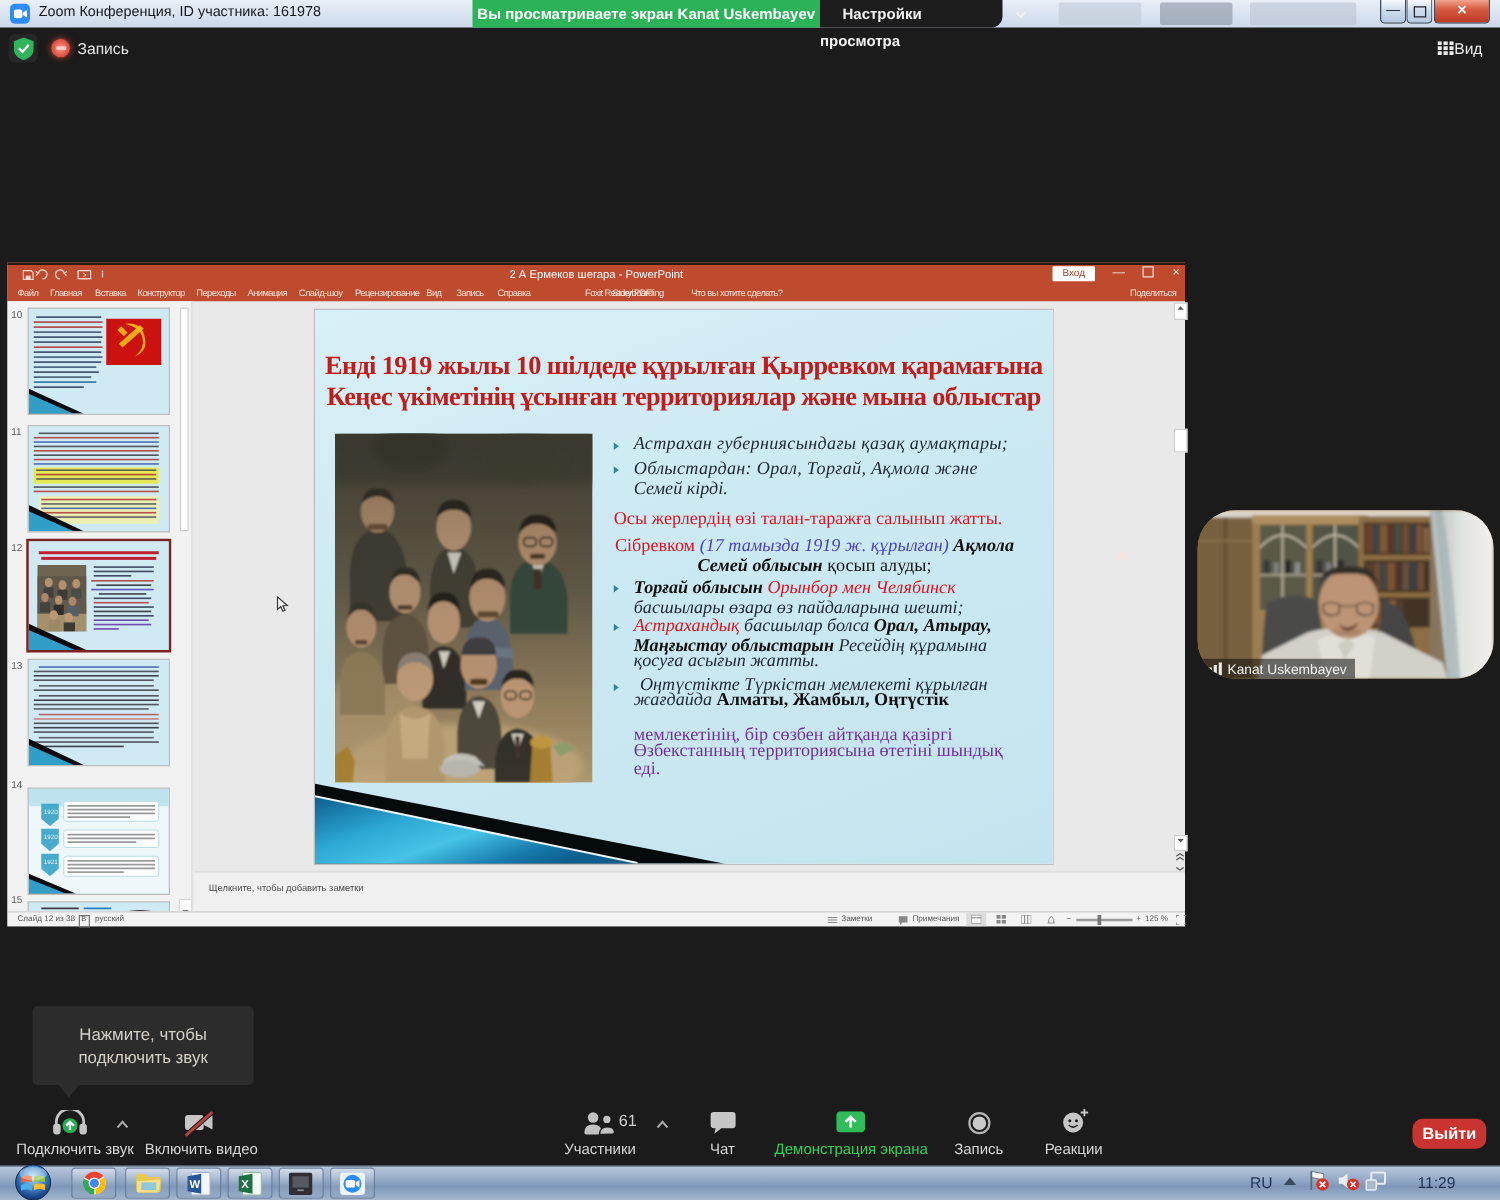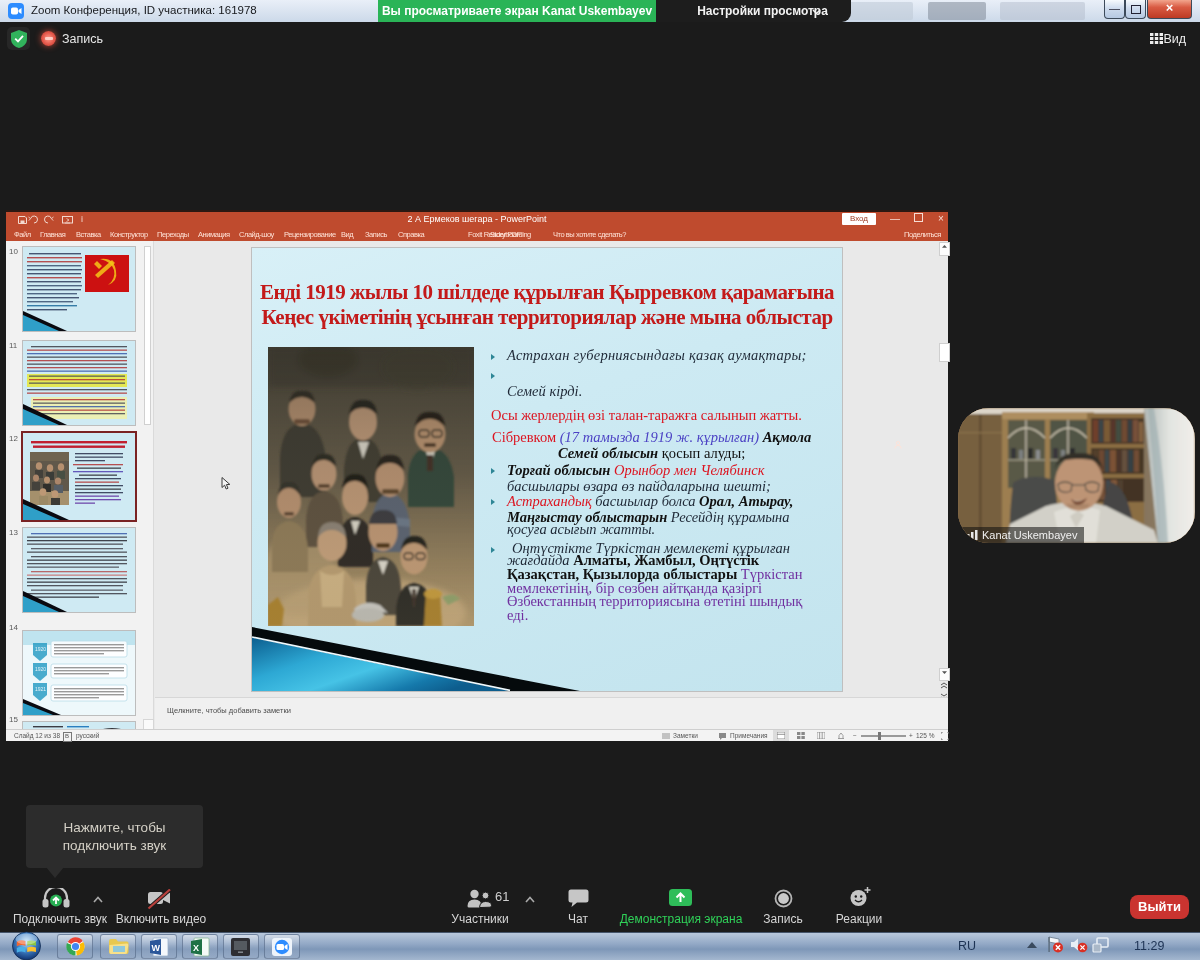--- a/index.html
+++ b/index.html
@@ -1,20 +1,20 @@
 <!DOCTYPE html>
 <html><head><meta charset="utf-8"><style>
 html,body{margin:0;padding:0;}
 body{width:1200px;height:960px;background:#1b1b1b;font-family:"Liberation Sans",sans-serif;position:relative;overflow:hidden;}
 .abs{position:absolute;}
 
 #tbar{left:0;top:0;width:1200px;height:22px;background:linear-gradient(#e9eff8,#ccd9e9);}
 #zicon{left:8px;top:3px;width:16px;height:16px;border-radius:4px;background:#2d8cff;}
 #greenb{left:378px;top:0;width:278px;height:22px;background:#2ab457;color:#fff;font-weight:bold;font-size:12px;text-align:center;line-height:22px;}
-#viewopt{left:656px;top:0;width:195px;height:22px;background:#1d1d1d;border-radius:0 0 9px 0;color:#f2f2f2;font-weight:bold;font-size:12px;text-align:center;text-indent:18px;line-height:22px;}
+#viewopt{left:656px;top:0;width:146px;height:22px;background:#1d1d1d;border-radius:0 0 9px 0;color:#f2f2f2;font-weight:bold;font-size:12px;text-align:left;text-indent:18px;line-height:22px;}
 .ghost1{left:847px;top:2px;width:66px;height:18px;background:rgba(190,200,214,.55);border-radius:2px;}
 .ghost2{left:928px;top:2px;width:58px;height:18px;background:rgba(120,130,144,.5);border-radius:2px;}
 .ghost3{left:1000px;top:2px;width:85px;height:18px;background:rgba(175,185,200,.45);border-radius:2px;}
 .wbtn{top:0;height:19px;border:1px solid #3c4a5a;border-top:none;border-radius:0 0 4px 4px;box-sizing:border-box;text-align:center;color:#223;font-size:11px;line-height:17px;}
 #wmin{left:1104px;width:21px;background:linear-gradient(#f6fafd,#cfdcee 45%,#b6c9e2);}
 #wmax{left:1125px;width:21px;background:linear-gradient(#f6fafd,#cfdcee 45%,#b6c9e2);}
 #wclose{left:1147px;width:45px;background:linear-gradient(#f2a58d,#d95b43 40%,#bd3a24);color:#fff;font-weight:bold;font-size:13px;line-height:16px;}
 
 #shieldbg{left:7px;top:27px;width:23px;height:23px;background:#272727;border-radius:5px;}
 #recdot{left:41px;top:31px;width:15px;height:15px;border-radius:50%;background:radial-gradient(circle,#ff9a8a 0%,#e4574a 55%,#b23327 100%);box-shadow:0 0 6px rgba(230,80,60,.8);}
@@ -450,35 +450,35 @@
         <path d="M158 246 Q166 238 172 246 L174 279 L156 279 Z" fill="#a9812e"></path>
         <ellipse cx="165" cy="247" rx="9" ry="5" fill="#c39a3c"></ellipse>
         <path d="M174 250 Q186 244 192 252 L180 258 Z" fill="#8ea06c"></path>
         <path d="M0 258 L10 250 L16 262 L14 279 L0 279 Z" fill="#a9812e"></path>
       </g>
       <rect width="206" height="279" fill="url(#pshade)"></rect>
     </svg>
     <span class="bul" style="left:239px;top:106px;"></span>
       <span class="sl it" style="left:255px;top:98.5px;letter-spacing:0.25px;">Астрахан губерниясындағы қазақ аумақтары;</span>
     <span class="bul" style="left:239px;top:125px;"></span>
+      <span class="sl it" style="left:255px;top:119px;letter-spacing:0.25px;">Облыстардан: Орал, Торғай, Ақмола және</span>
     <span class="sl it" style="left:255px;top:135px;">Семей кірді.</span>
     <span class="sl red" style="left:239px;top:142.5px;margin-top:16px;">Осы жерлердің өзі талан-таражға салынып жатты.</span>
     <span class="sl" style="left:240px;top:181px;"><span class="red">Сібревком</span> <span class="blu it">(17 тамызда 1919 ж. құрылған)</span> <span class="bd it blk">Ақмола</span></span>
     <span class="sl" style="left:306px;top:196.5px;"><span class="bd it blk">Семей облысын</span> <span class="blk">қосып алуды;</span></span>
     <span class="bul" style="left:239px;top:220px;"></span>
       <span class="sl" style="left:255px;top:214px;"><span class="bd it blk">Торғай облысын </span><span class="red it">Орынбор мен Челябинск</span></span>
     <span class="sl it" style="left:255px;top:229.5px;">басшылары өзара өз пайдаларына шешті;</span>
     <span class="bul" style="left:239px;top:251px;"></span>
       <span class="sl" style="left:255px;top:245px;"><span class="red it">Астрахандық </span><span class="it">басшылар болса </span><span class="bd it blk">Орал, Атырау,</span></span>
     <span class="sl" style="left:255px;top:260.5px;"><span class="bd it blk">Маңғыстау облыстарын </span><span class="it">Ресейдің құрамына</span></span>
     <span class="sl it" style="left:255px;top:272.5px;">қосуға асығып жатты.</span>
     <span class="bul" style="left:239px;top:299px;"></span>
       <span class="sl it" style="left:260px;top:292px;">Оңтүстікте Түркістан мемлекеті құрылған</span>
     <span class="sl" style="left:255px;top:304px;"><span class="it">жағдайда </span><span class="bd blk">Алматы, Жамбыл, Оңтүстік</span></span>
-    <span class="sl" style="left:255px;top:318px;"><span class="bd blk">Қазақстан, Қызылорда облыстары </span><span class="pur">Түркістан</span></span>
     <span class="sl pur" style="left:255px;top:332px;">мемлекетінің, бір сөзбен айтқанда қазіргі</span>
     <span class="sl pur" style="left:255px;top:345px;">Өзбекстанның территориясына өтетіні шындық</span>
     <span class="sl pur" style="left:255px;top:359px;">еді.</span>
   </div>
 
   <div class="abs" id="mscroll-top"><svg width="7" height="7" viewBox="0 0 7 7">
         <path d="M1 4.8 L3.5 2 L6 4.8 Z" fill="#555"></path>
       </svg></div>
   <div class="abs" id="mscroll-th"></div>
   <div class="abs" id="mscroll-b1"><svg width="7" height="7" viewBox="0 0 7 7">
@@ -744,21 +744,21 @@
   <rect width="19" height="18" rx="2" fill="#2e2e33"></rect>
   <rect x="3" y="3" width="13" height="9" fill="#555a60"></rect>
   <rect x="7" y="13.5" width="5" height="1.4" fill="#8a8f95"></rect>
 </svg>
 <svg class="abs" style="left:272px;top:938px;" width="20" height="18" viewBox="0 0 20 18">
   <rect width="20" height="18" rx="3" fill="#eef4fb"></rect>
   <circle cx="10" cy="9" r="7.2" fill="#2d8cff"></circle>
   <rect x="4.5" y="6" width="7.5" height="6" rx="1.5" fill="#fff"></rect>
   <path d="M12.5 8 L15.5 6 V12 L12.5 10 Z" fill="#fff"></path>
 </svg>
-<div class="abs" style="left:958px;top:939px;font-size:12.5px;color:#1d3354;">RU</div>
+<div class="abs" style="left:1000px;top:939px;font-size:12.5px;color:#1d3354;">RU</div>
 <svg class="abs" style="left:1026px;top:941px;" width="12" height="8" viewBox="0 0 12 8">
     <path d="M1 7 L6 1 L11 7 Z" fill="#3a4a5e"></path>
   </svg>
 <svg class="abs" style="left:1046px;top:936px;" width="18" height="17" viewBox="0 0 18 17">
   <path d="M3 1 L13 3 L13 8 L3 6 Z" fill="#f5f7fa" stroke="#6a7a8c" stroke-width="0.8"></path>
   <rect x="2.4" y="1" width="1.4" height="15" fill="#5a6a7a"></rect>
   <circle cx="12" cy="11.5" r="5" fill="#d93025"></circle>
   <path d="M9.8 9.3 L14.2 13.7 M14.2 9.3 L9.8 13.7" stroke="#fff" stroke-width="1.4"></path>
 </svg>
 <svg class="abs" style="left:1070px;top:937px;" width="18" height="16" viewBox="0 0 18 16">

